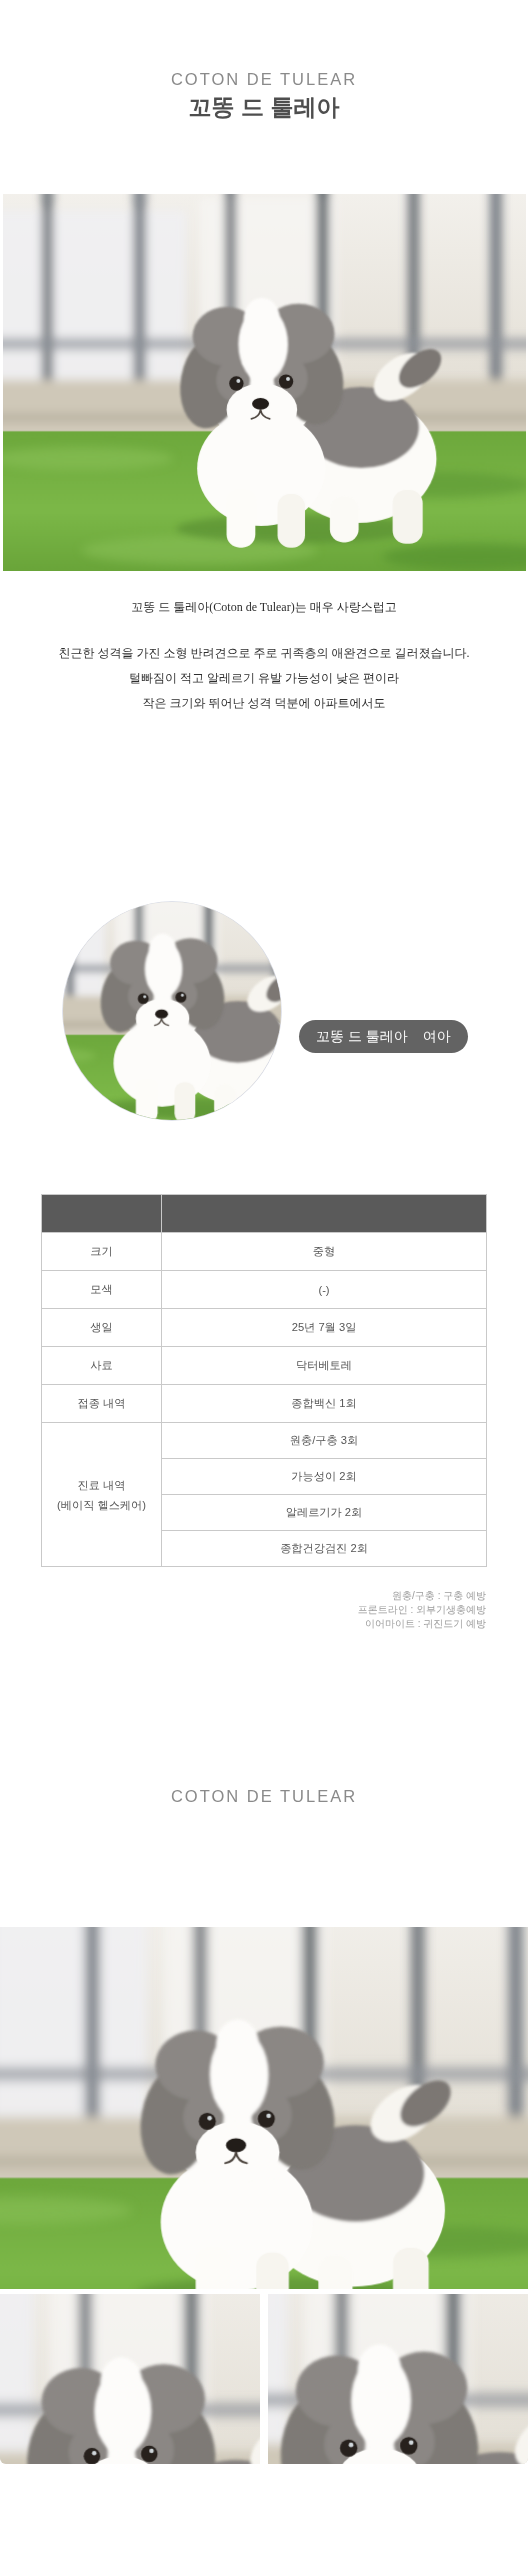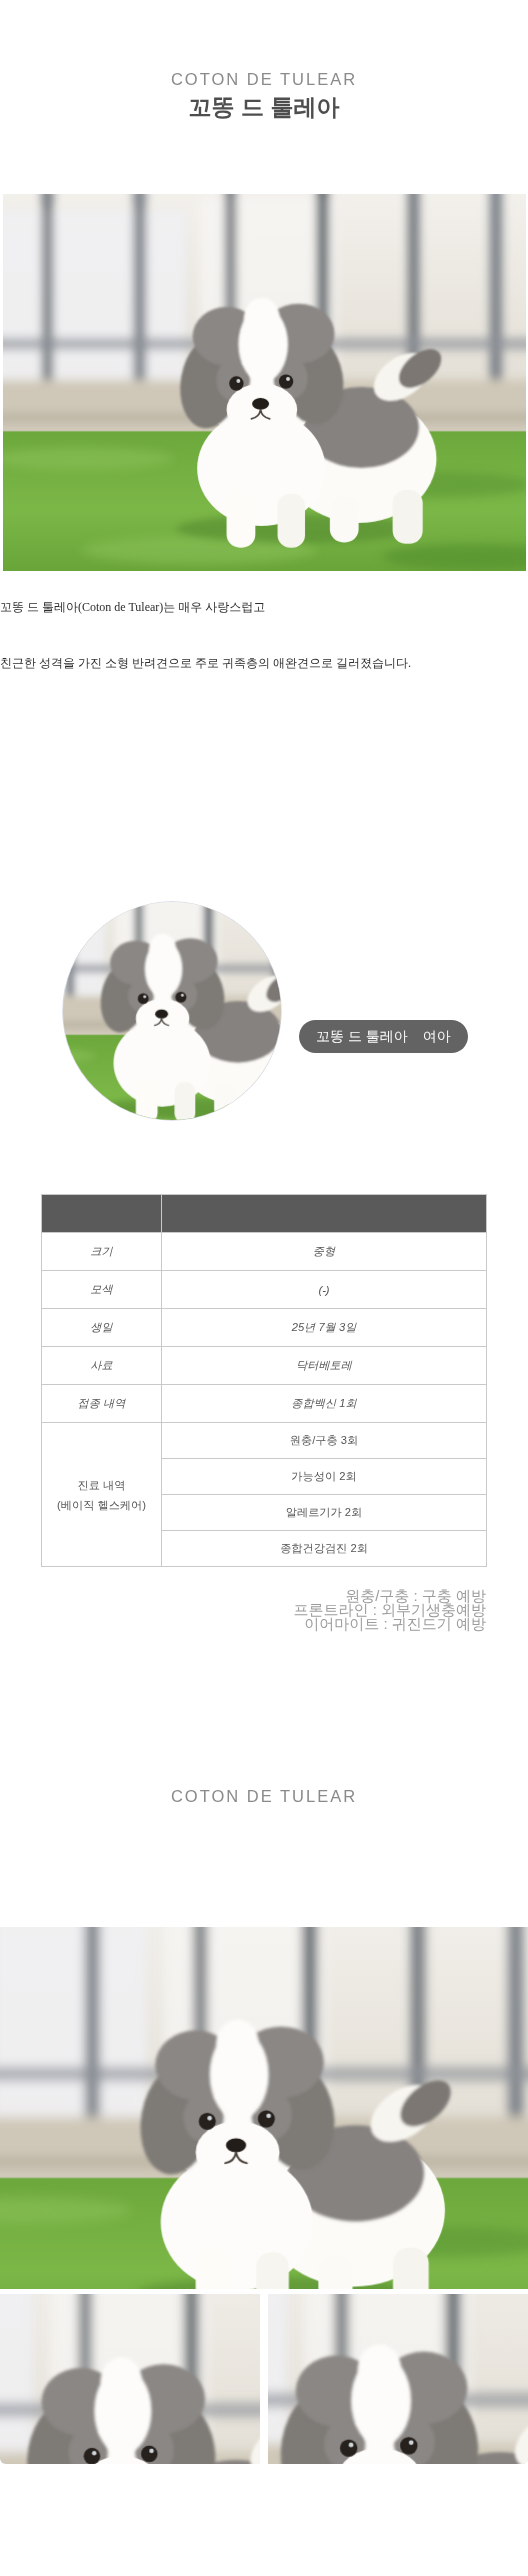--- a/index.html
+++ b/index.html
@@ -21,45 +21,45 @@
   .photo { position:absolute; overflow:hidden; background:#e7e4dc; }
   .photo svg { width:100%; height:100%; display:block; }
   #main-photo   { left:2.6px;   top:194px;  width:523px; height:377px; }
   #circle-photo { left:63px;  top:902px; width:218px; height:218px; border-radius:50%;
                   box-shadow:0 0 0 0.7px rgba(130,140,175,.35); }
   #detail-photo-1 { left:0;   top:1927px; width:528px; height:362px; }
   #detail-photo-2 { left:0;   top:2294px; width:260px; height:282px; }
   #detail-photo-3 { left:268px; top:2294px; width:261px; height:282px; }
 
   
-  .desc { position:absolute; top:595px; left:0; width:528px; 
+  .desc { position:absolute; top:595px; left:0; width:528px; text-align:center;
           font-family:"Liberation Serif", serif; font-size:12px; color:#2d2d2d; line-height:25px; }
-  .desc .gap-lg { margin-top:31px; }
+  .desc .gap-lg { margin-top:21px; }
   .desc .gap-md { margin-top:25px; }
 
   
   .badge { position:absolute; left:299px; top:1020px; height:33px; border-radius:16.5px;
            background:#636363; color:#ffffff; display:inline-flex; align-items:center;
            padding:0 17px; font-size:14px; }
   .badge .sex { margin-left:15px; }
 
   
   .info-table { position:absolute; left:41px; top:1194px; width:446px;
                 border-collapse:collapse; table-layout:fixed;
                 font-size:11.2px; color:#555; text-align:center; }
   .info-table col.c1 { width:120px; }
   .info-table td { border:0.7px solid #c9c9c9; vertical-align:middle; background:#fff; }
   .info-table tr.t-head td { background:#5a5a5a; height:38px; border-color:#c9c9c9; }
-  .info-table tr.t-row td { height:38px;font-style:italic; }
+  .info-table tr.t-row td { height:38px; }
   .info-table tr.t-sub td { height:36px; }
   .info-table .care-lbl div { line-height:20px; }
 
   
   .notes { position:absolute; top:1589px; right:42px; text-align:right;
-           font-size:15px; line-height:14px; color:#9c9c9c; }
+           font-size:10px; line-height:14px; color:#9c9c9c; }
 
   .hidden-defs { position:absolute; width:0; height:0; overflow:hidden; }
 </style>
 </head>
 <body>
 
 <svg class="hidden-defs" aria-hidden="true">
   <defs>
     <linearGradient id="gWall" x1="0" y1="0" x2="0" y2="1">
       <stop offset="0" stop-color="#f4f2ee"></stop>
@@ -146,20 +146,22 @@
 
   <div class="photo" id="main-photo">
     <svg viewBox="0 15 800 577" preserveAspectRatio="xMidYMid slice">
         <use href="#puppy-scene" xlink:href="#puppy-scene"></use>
       </svg>
   </div>
 
   <div class="desc">
     <div>꼬똥 드 툴레아(Coton de Tulear)는 매우 사랑스럽고</div>
     <div class="gap-lg">친근한 성격을 가진 소형 반려견으로 주로 귀족층의 애완견으로 길러졌습니다.</div>
+    <div>털빠짐이 적고 알레르기 유발 가능성이 낮은 편이라</div>
+    <div>작은 크기와 뛰어난 성격 덕분에 아파트에서도</div>
   </div>
 
   <div class="photo" id="circle-photo">
     <svg viewBox="195 110 440 440" preserveAspectRatio="xMidYMid slice">
         <use href="#puppy-scene" xlink:href="#puppy-scene"></use>
       </svg>
   </div>
 
   <div class="badge">
     <span>꼬똥 드 툴레아</span>

